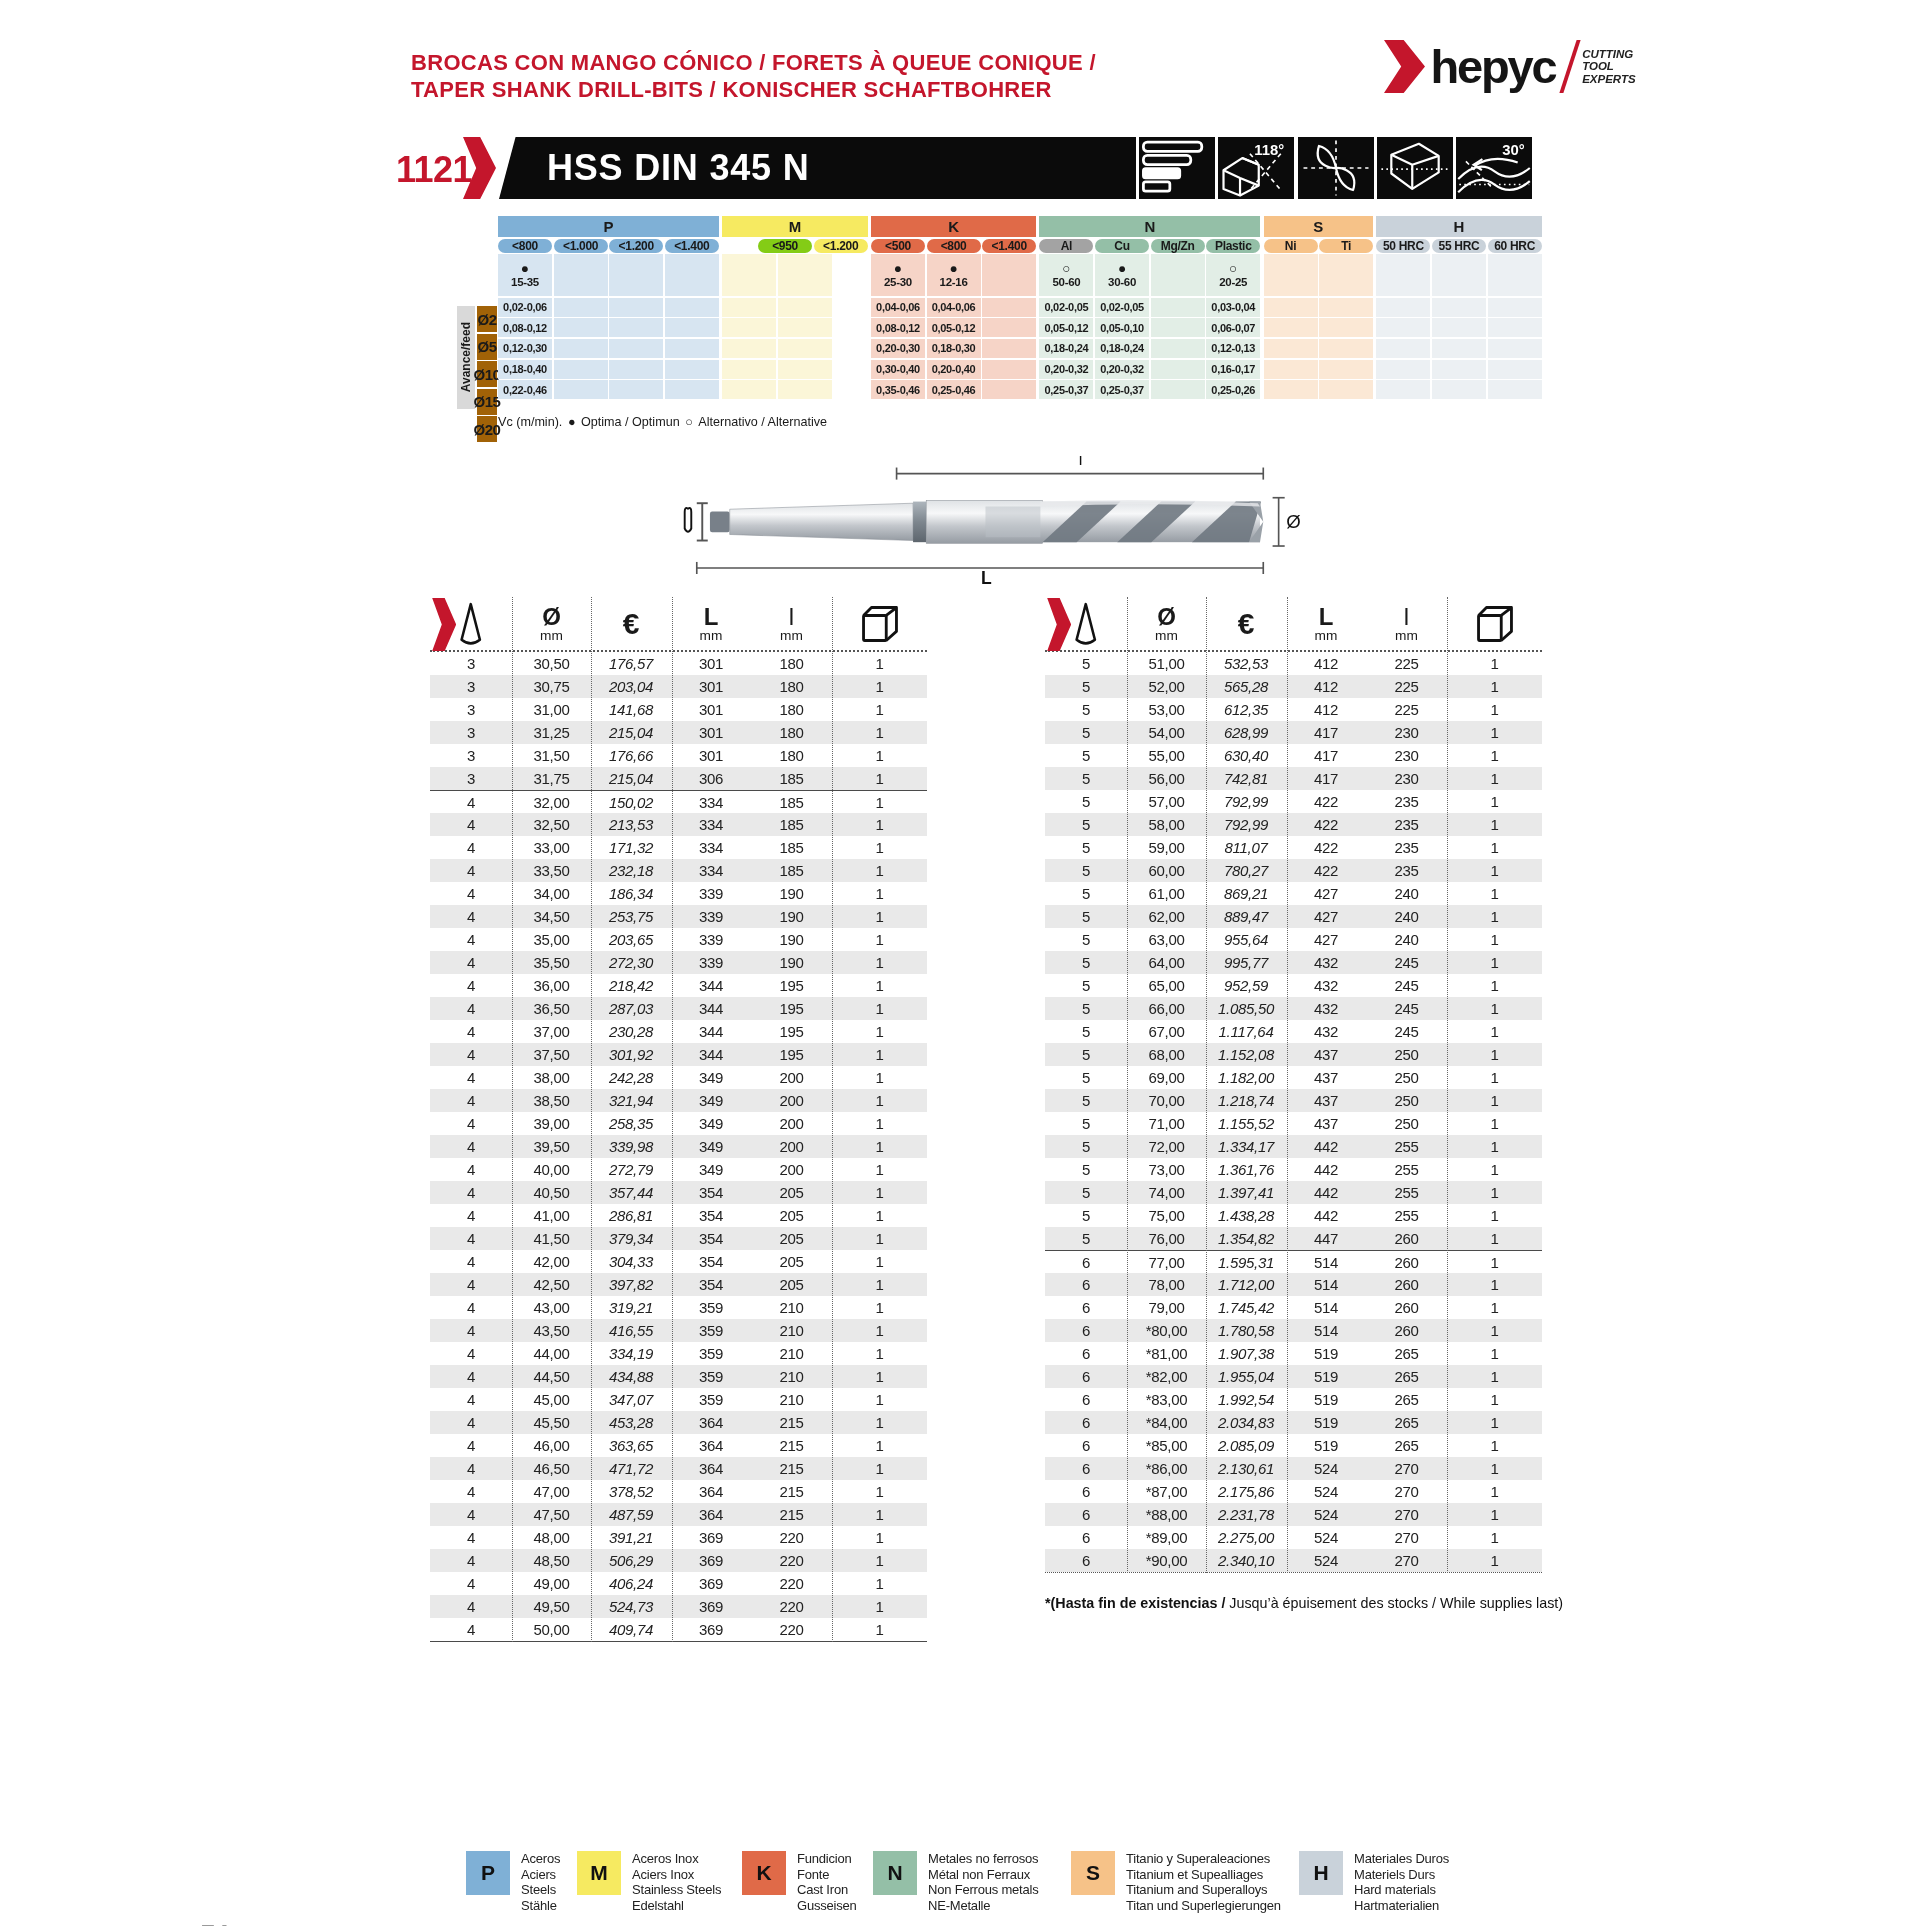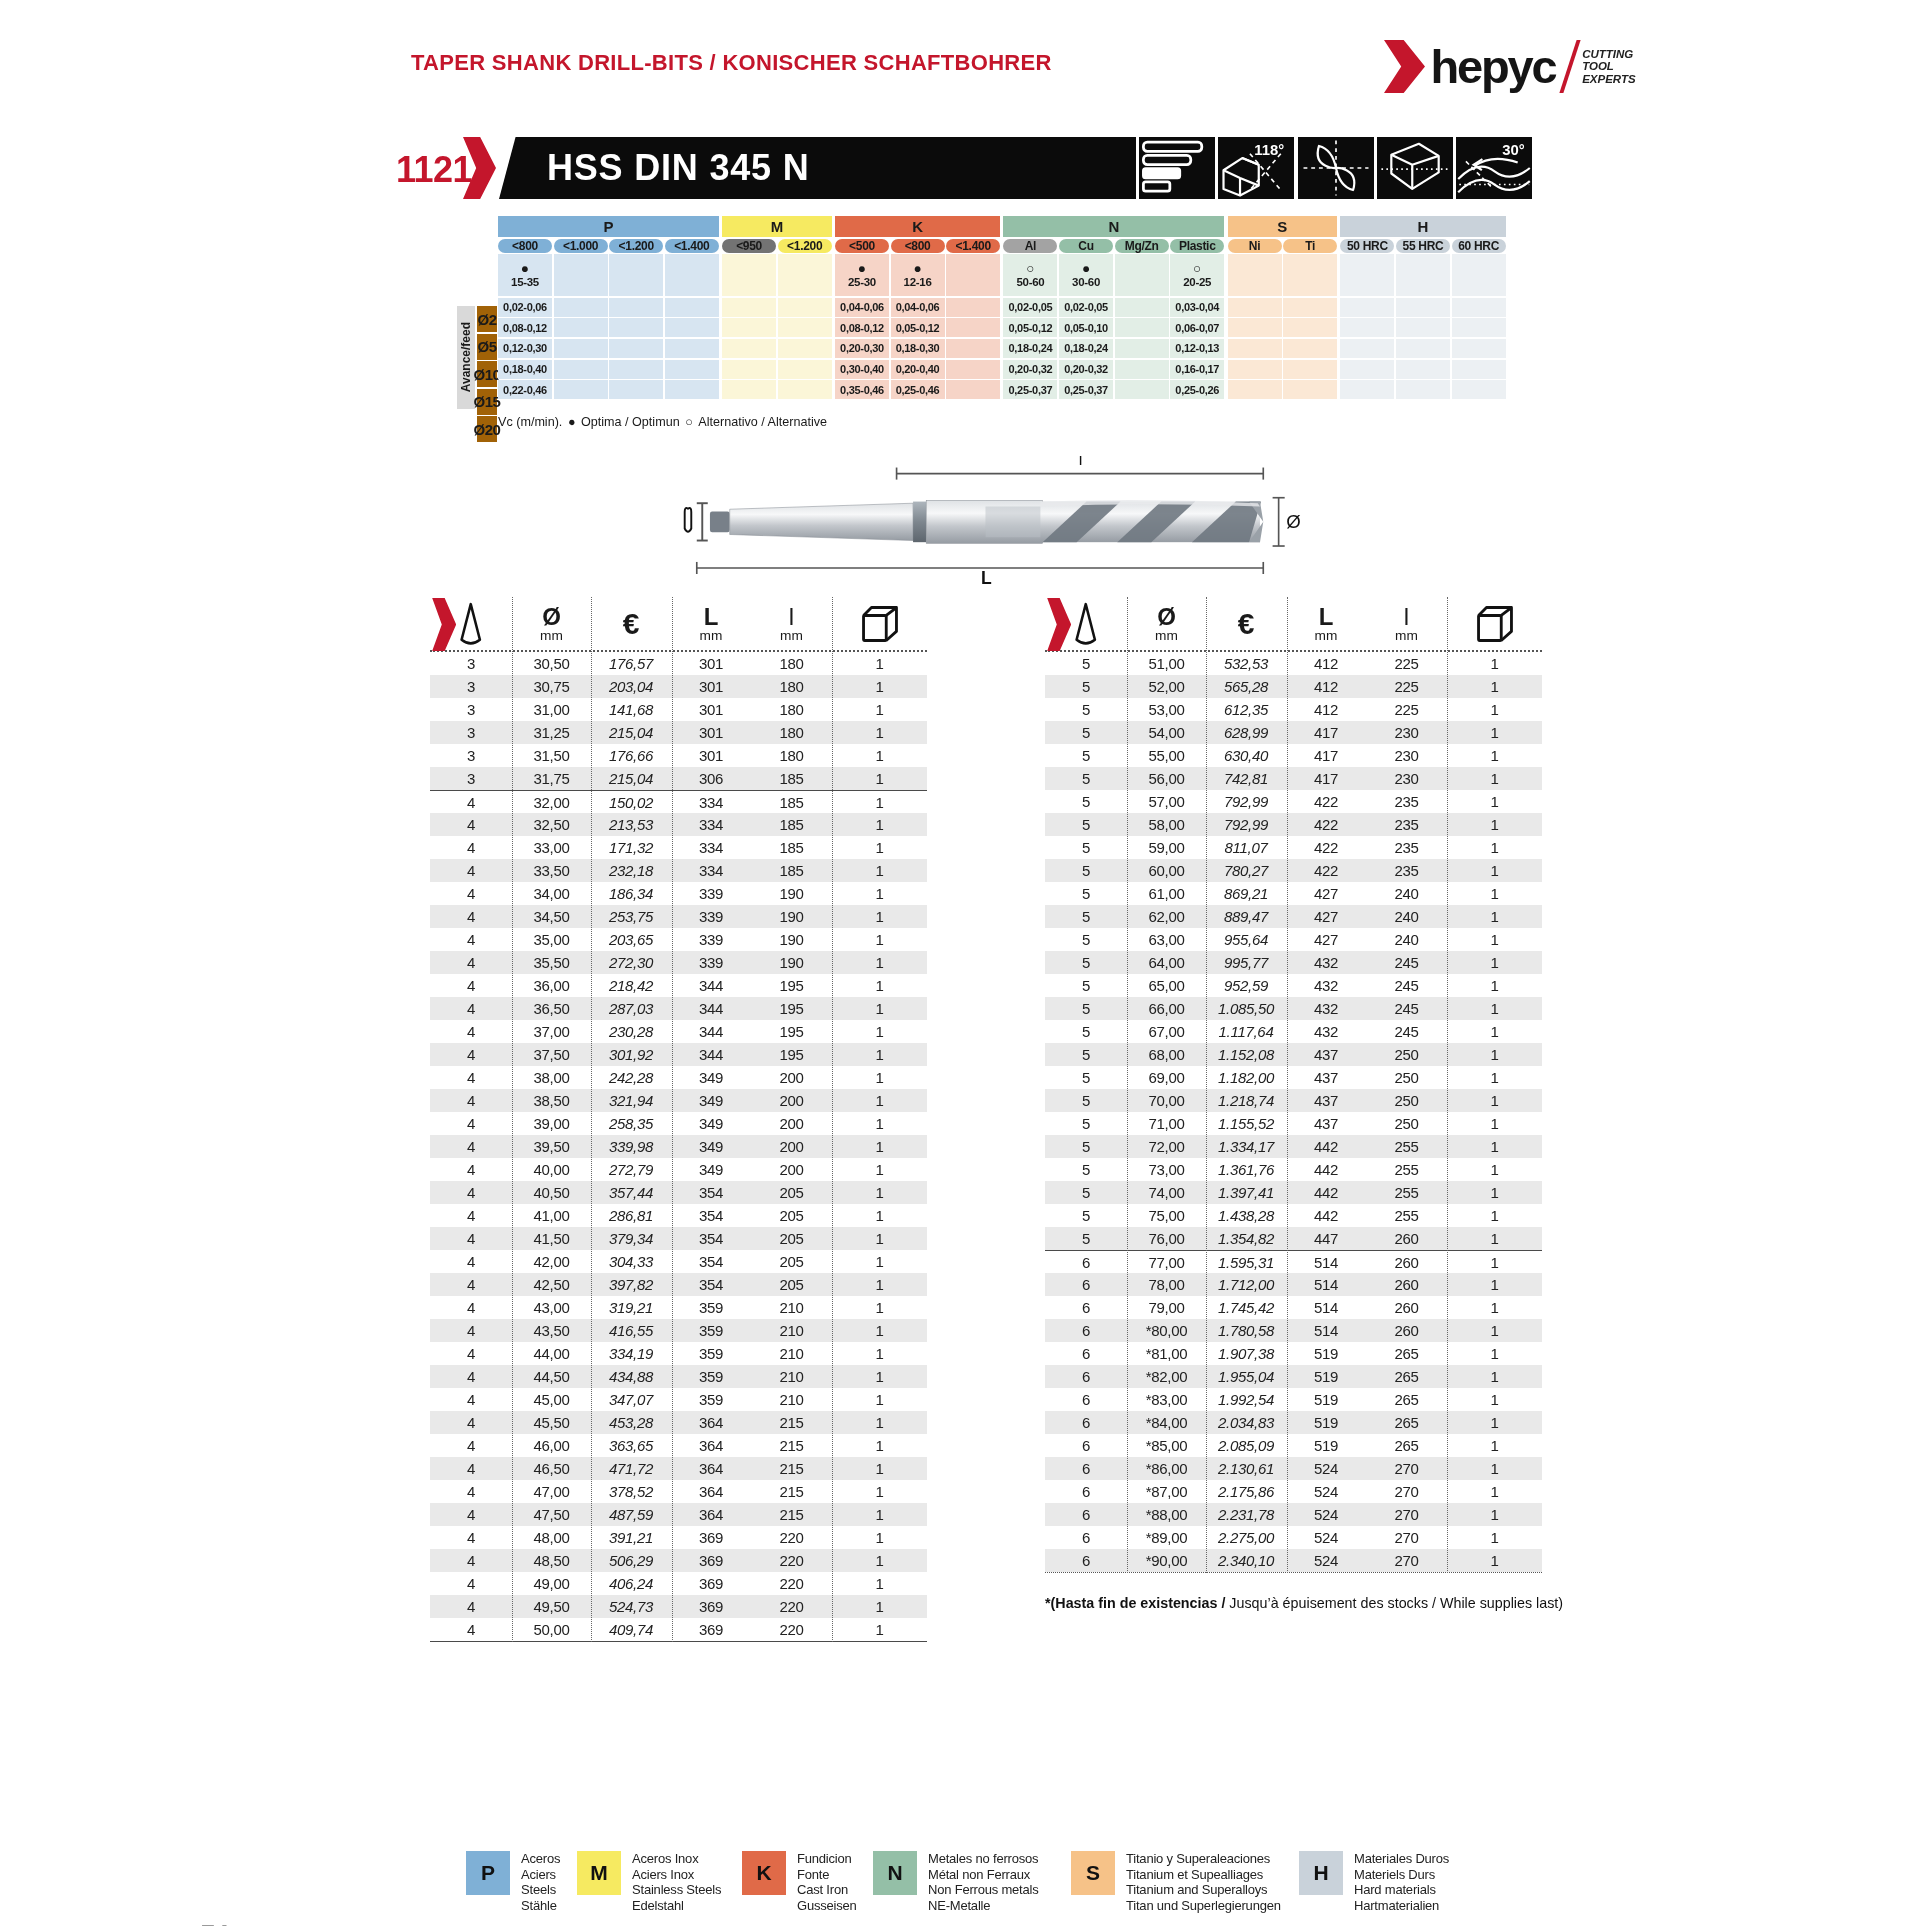--- a/index.html
+++ b/index.html
@@ -84,20 +84,21 @@
     font-weight:bold; font-size:21px; color:#111; }
   .leg-text { margin-left:11px; display:flex; flex-direction:column; }
   .leg-line { font-size:13px; line-height:15.6px; color:#222; letter-spacing:-0.2px; }
 
   .page-num { left:201px; top:1920px; font-size:25px; font-weight:bold; color:#9a9a9a; }
 </style>
 </head>
 <body>
 
 <div class="abs page-title">
+  <div>BROCAS CON MANGO CÓNICO / FORETS À QUEUE CONIQUE /</div>
   <div>TAPER SHANK DRILL-BITS / KONISCHER SCHAFTBOHRER</div>
 </div>
 
 <div class="abs logo">
   <span class="logo-chev"></span>
   <span class="logo-word">hepyc</span>
   <span class="logo-slash"></span>
   <span class="logo-tag">
     <i>CUTTING</i>
     <i>TOOL</i>
@@ -227,21 +228,21 @@
         <div class="ct-row">
           <div class="ct-cell ct-feed" style="background: rgb(215, 229, 241);">0,22-0,46</div>
           <div class="ct-cell ct-feed" style="background: rgb(215, 229, 241);"></div>
           <div class="ct-cell ct-feed" style="background: rgb(215, 229, 241);"></div>
           <div class="ct-cell ct-feed" style="background: rgb(215, 229, 241);"></div>
         </div>
       </div>
       <div class="ct-group">
         <div class="ct-ghead" style="background: rgb(246, 234, 97);">M</div>
         <div class="ct-row">
-          <div class="ct-cell ct-sub" style="background: #737373;">&lt;950</div>
+          <div class="ct-cell ct-sub" style="background: #84cc16; margin-left: 36px;">&lt;950</div>
           <div class="ct-cell ct-sub" style="background: rgb(246, 234, 97);">&lt;1.200</div>
         </div>
         <div class="ct-row">
           <div class="ct-cell ct-vc" style="background: rgb(251, 246, 216);"></div>
           <div class="ct-cell ct-vc" style="background: rgb(251, 246, 216);"></div>
         </div>
         <div class="ct-row">
           <div class="ct-cell ct-feed" style="background: rgb(251, 246, 216);"></div>
           <div class="ct-cell ct-feed" style="background: rgb(251, 246, 216);"></div>
         </div>

